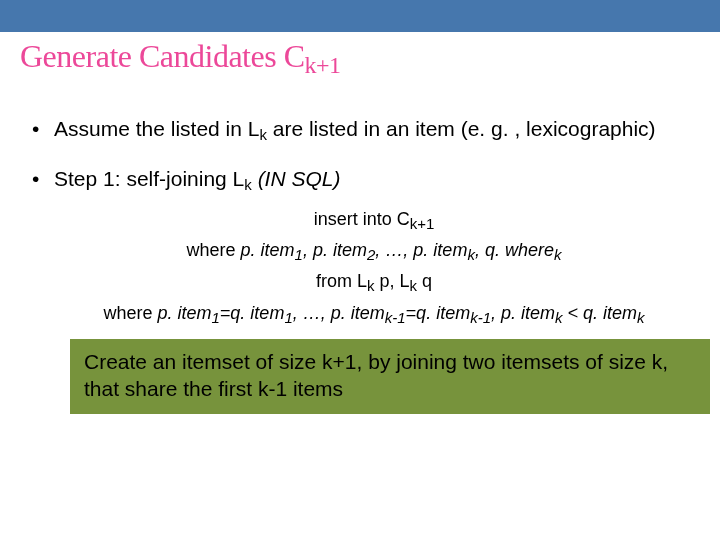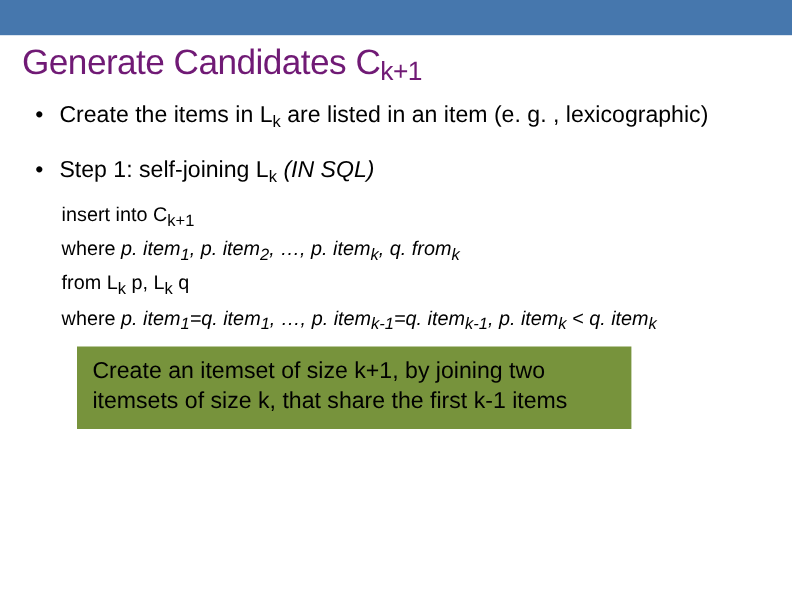--- a/index.html
+++ b/index.html
@@ -1,58 +1,58 @@
 <!DOCTYPE html>
 <html><head>
 <meta charset="utf-8">
 <style>
   * { margin: 0; padding: 0; box-sizing: border-box; }
   html, body { width: 720px; height: 540px; font-family: Arial, Helvetica, sans-serif; background: #fff; color: #000; }
   .top-bar { width: 100%; height: 32px; background: #4677ad; }
   .content { padding: 6px 28px 0 28px; }
-  .title { font-size: 32px; font-weight: 400; color: #701a75; margin-bottom: 16px; margin-left: -8px; letter-spacing: -0.5px; }
+  .title { font-size: 32px; font-weight: 400; color: #ec4899; margin-bottom: 40px; margin-left: -8px; letter-spacing: -0.5px; font-family: Liberation Serif, serif; }
   .title .sub { font-size: 24px; position: relative; top: 6px; }
   ul.bullets { list-style: none; }
   ul.bullets > li { position: relative; padding-left: 26px; font-size: 21px; line-height: 1.35; margin-bottom: 22px; }
   ul.bullets > li::before { content: "•"; position: absolute; left: 4px; top: 0; font-size: 21px; }
   .smsub { font-size: 15px; position: relative; top: 4px; }
   .smsub-it { font-size: 15px; position: relative; top: 4px; font-style: italic; }
   .iti { font-style: italic; }
   .bold { font-weight: normal; }
   .sql-block { margin-left: 28px; margin-top: -8px; }
-  .sql-block > div { font-size: 18px; line-height: 1.3; margin-bottom: 8px; }
-  .callout { background: #77933c; margin: 14px 0 0 42px; width: 504px; padding: 10px 14px 12px 14px; font-size: 21px; line-height: 1.25; }
+  .sql-block > div { font-size: 18px; line-height: 1.3; margin-bottom: 8px; text-align: center; }
+  .callout { background: #77933c; margin: 14px 0 0 42px; width: 640px; padding: 10px 14px 12px 14px; font-size: 21px; line-height: 1.25; }
 </style>
 </head>
 <body>
 
 <div class="top-bar"></div>
 
 <div class="content">
 
   <h1 class="title">
     <span>Generate Candidates C</span><span class="sub">k+1</span>
   </h1>
 
   <ul class="bullets">
     <li>
-      <span>Create the items in L</span><span class="smsub">k</span><span> are listed in an item (e. g. , lexicographic)</span>
+      <span>Assume the listed in L</span><span class="smsub">k</span><span> are listed in an item (e. g. , lexicographic)</span>
     </li>
 
     <li>
       <span class="bold"><span>Step 1: self-joining L</span><span class="smsub">k</span></span><span class="iti"> (IN SQL)</span>
     </li>
   </ul>
 
   <div class="sql-block">
     <div>
       <span>insert into C</span><span class="smsub">k+1</span>
     </div>
     <div>
-      <span>where </span><span class="iti"><span>p. item</span><span class="smsub-it">1</span><span>, </span><span>p. item</span><span class="smsub-it">2</span><span>, …, </span><span>p. item</span><span class="smsub-it">k</span><span>, </span><span>q. from</span><span class="smsub-it">k</span></span>
+      <span>where </span><span class="iti"><span>p. item</span><span class="smsub-it">1</span><span>, </span><span>p. item</span><span class="smsub-it">2</span><span>, …, </span><span>p. item</span><span class="smsub-it">k</span><span>, </span><span>q. where</span><span class="smsub-it">k</span></span>
     </div>
     <div>
       <span>from L</span><span class="smsub">k</span><span> p, L</span><span class="smsub">k</span><span> q</span>
     </div>
     <div>
       <span>where </span><span class="iti"><span>p. item</span><span class="smsub-it">1</span><span>=q. item</span><span class="smsub-it">1</span><span>, …, </span><span>p. item</span><span class="smsub-it">k-1</span><span>=q. item</span><span class="smsub-it">k-1</span><span>, </span></span><span class="bold iti"><span>p. item</span><span class="smsub-it">k</span><span> &lt; q. item</span><span class="smsub-it">k</span></span>
     </div>
   </div>
 
   <div class="callout">

